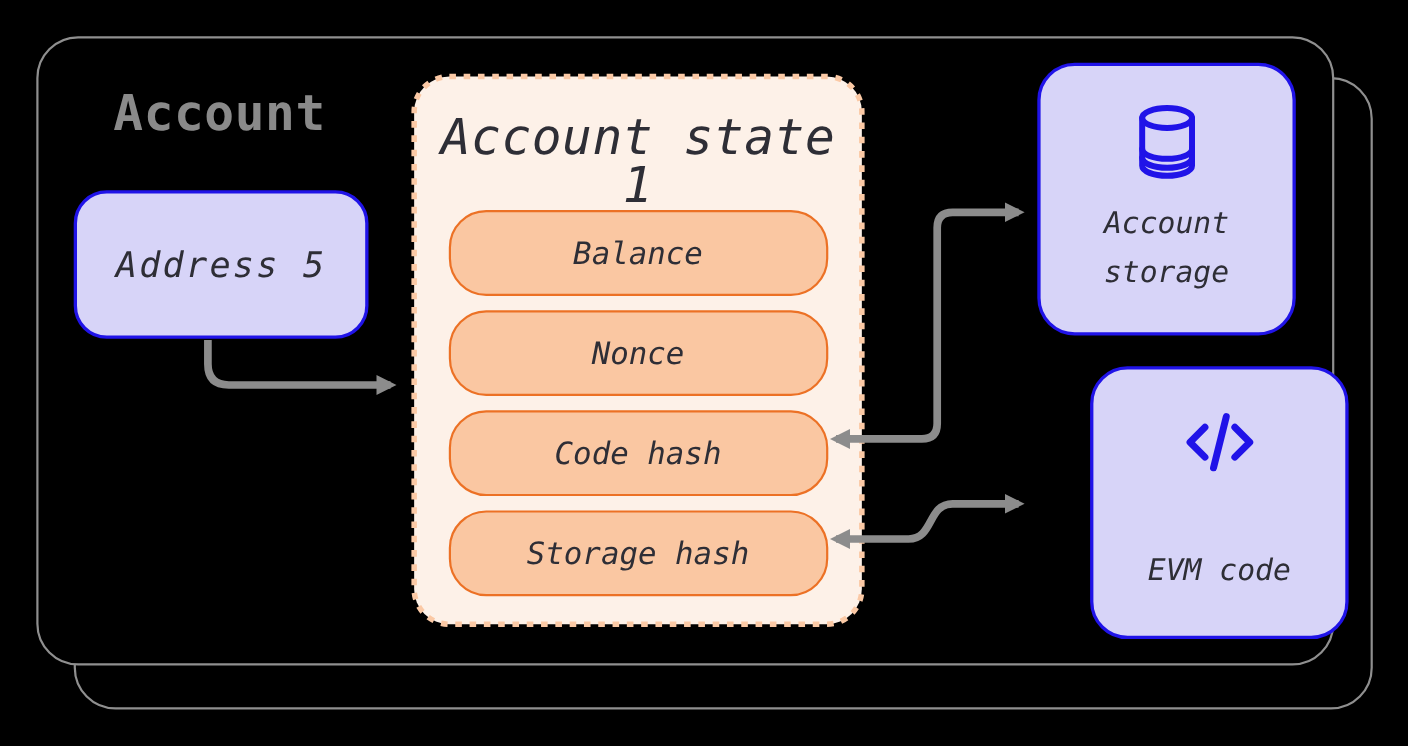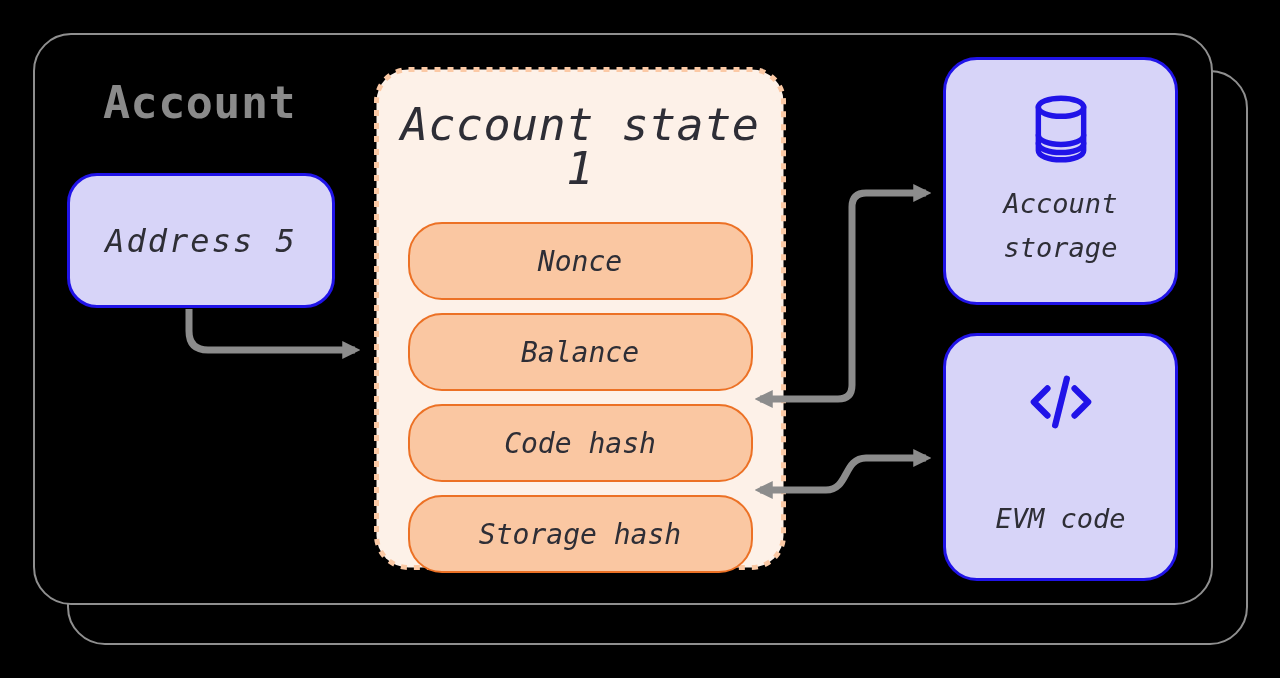--- a/index.html
+++ b/index.html
@@ -63,21 +63,21 @@
     font-style:italic;font-size:28px;color:var(--ink);
   }
   .pill.first{margin-top:31px;}
   .pill + .pill{margin-top:13px;}
 
   .side-node{
     left:943px;width:235px;border-radius:34px;
     flex-direction:column;font-style:italic;font-size:27px;
   }
   .storage-node{top:57px;height:248px;gap:16px;}
-  .evm-node{top:333px;height:248px;gap:66px;}
+  .evm-node{top:333px;height:248px;gap:66px;margin-left:48px;}
   .node-label{text-align:center;line-height:44px;}
   .node-label span{display:block;}
 
   .icon{display:block;}
 </style>
 </head>
 <body>
 
 <div class="stage">
 
@@ -103,25 +103,25 @@
   <div class="content">
 
     <div class="account-title">Account</div>
 
     <div class="node address-node">
       <span>Address 5</span>
     </div>
 
     <div class="state-box">
       <div class="state-title">Account state 1</div>
+      <div class="pill">
+        <span>Balance</span>
+      </div>
       <div class="pill first">
         <span>Nonce</span>
-      </div>
-      <div class="pill">
-        <span>Balance</span>
       </div>
       <div class="pill">
         <span>Code hash</span>
       </div>
       <div class="pill">
         <span>Storage hash</span>
       </div>
     </div>
 
     <div class="node side-node storage-node">

